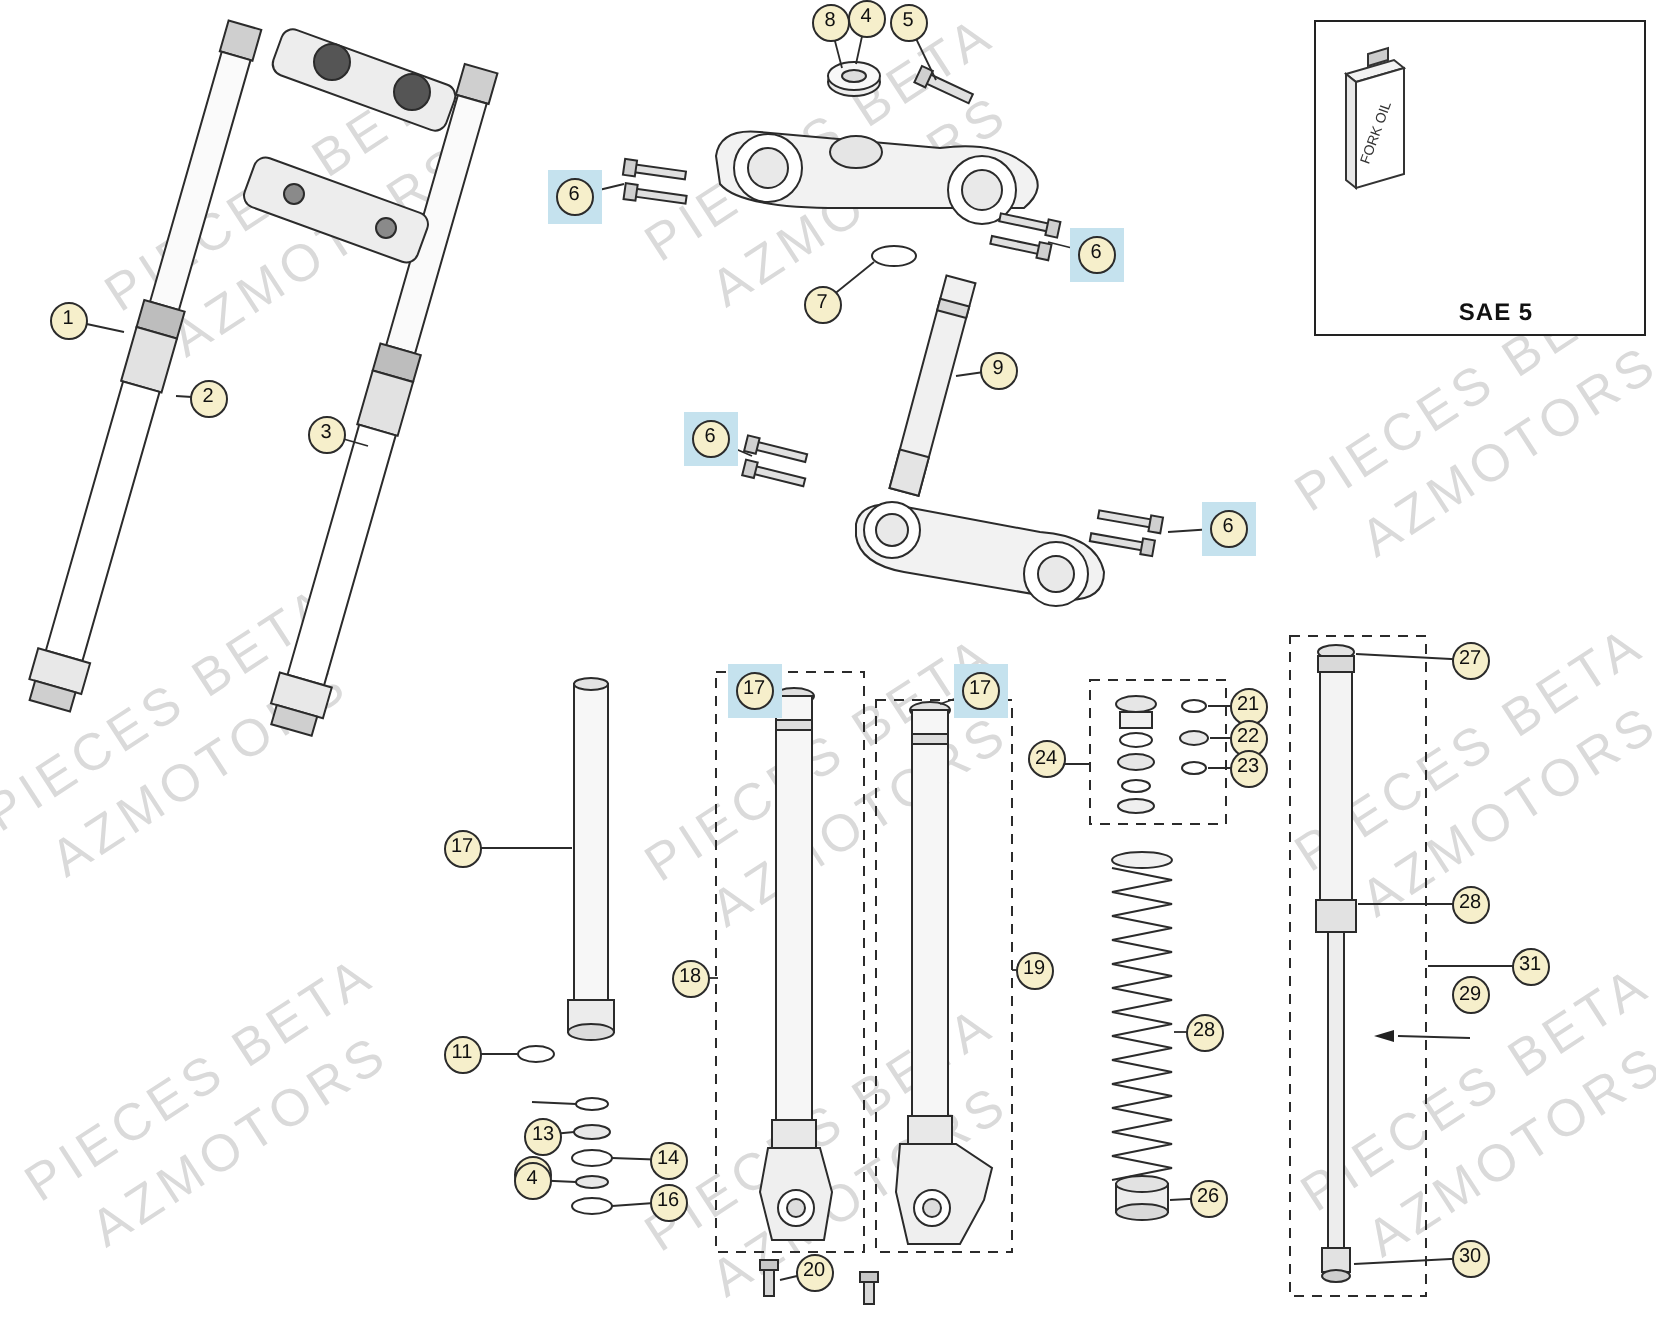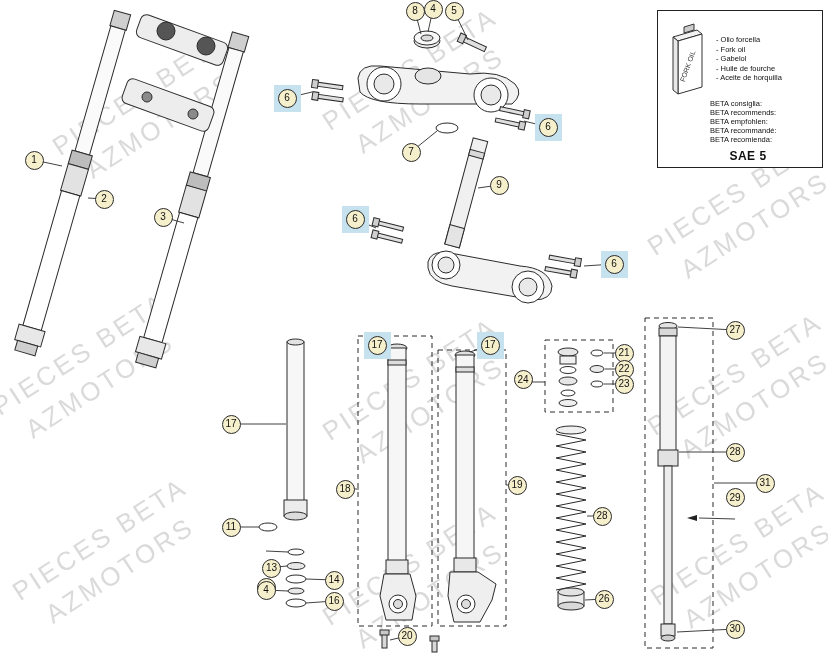--- a/index.html
+++ b/index.html
@@ -296,34 +296,20 @@
   <div class="infobox">
     <svg class="bottle" width="46" height="78" viewBox="0 0 46 78">
       <g stroke="#333" stroke-width="1">
         <path d="M18 10 L28 7 L28 1 L18 4 Z" fill="#cccccc"></path>
         <path d="M7 14 L31 7 L36 11 L12 18 Z" fill="#f2f2f2"></path>
         <path d="M12 18 L36 11 L36 64 L12 71 Z" fill="#ffffff"></path>
         <path d="M12 18 L7 14 L7 67 L12 71 Z" fill="#e8e8e8"></path>
       </g>
       <text x="24" y="44" transform="rotate(-70 24 44)" font-size="7" fill="#333" text-anchor="middle">FORK OIL</text>
     </svg>
-    <div class="oils">
-      <div>- Olio forcella</div>
-      <div>- Fork oil</div>
-      <div>- Gabelol</div>
-      <div>- Huile de fourche</div>
-      <div>- Aceite de horquilla</div>
-    </div>
-    <div class="recs">
-      <div>BETA consiglia:</div>
-      <div>BETA recommends:</div>
-      <div>BETA empfohlen:</div>
-      <div>BETA recommandé:</div>
-      <div>BETA recomienda:</div>
-    </div>
     <div class="grade">SAE 5</div>
   </div>
 
   <div id="callout-layer">
       <div class="callout" style="left: 24.5px; top: 150.5px;">1</div>
       <div class="callout" style="left: 94.5px; top: 189.5px;">2</div>
       <div class="callout" style="left: 153.5px; top: 207.5px;">3</div>
       <div class="callout" style="left: 405.5px; top: 1.5px;">8</div>
       <div class="callout" style="left: 423.5px; top: -0.5px;">4</div>
       <div class="callout" style="left: 444.5px; top: 1.5px;">5</div>

